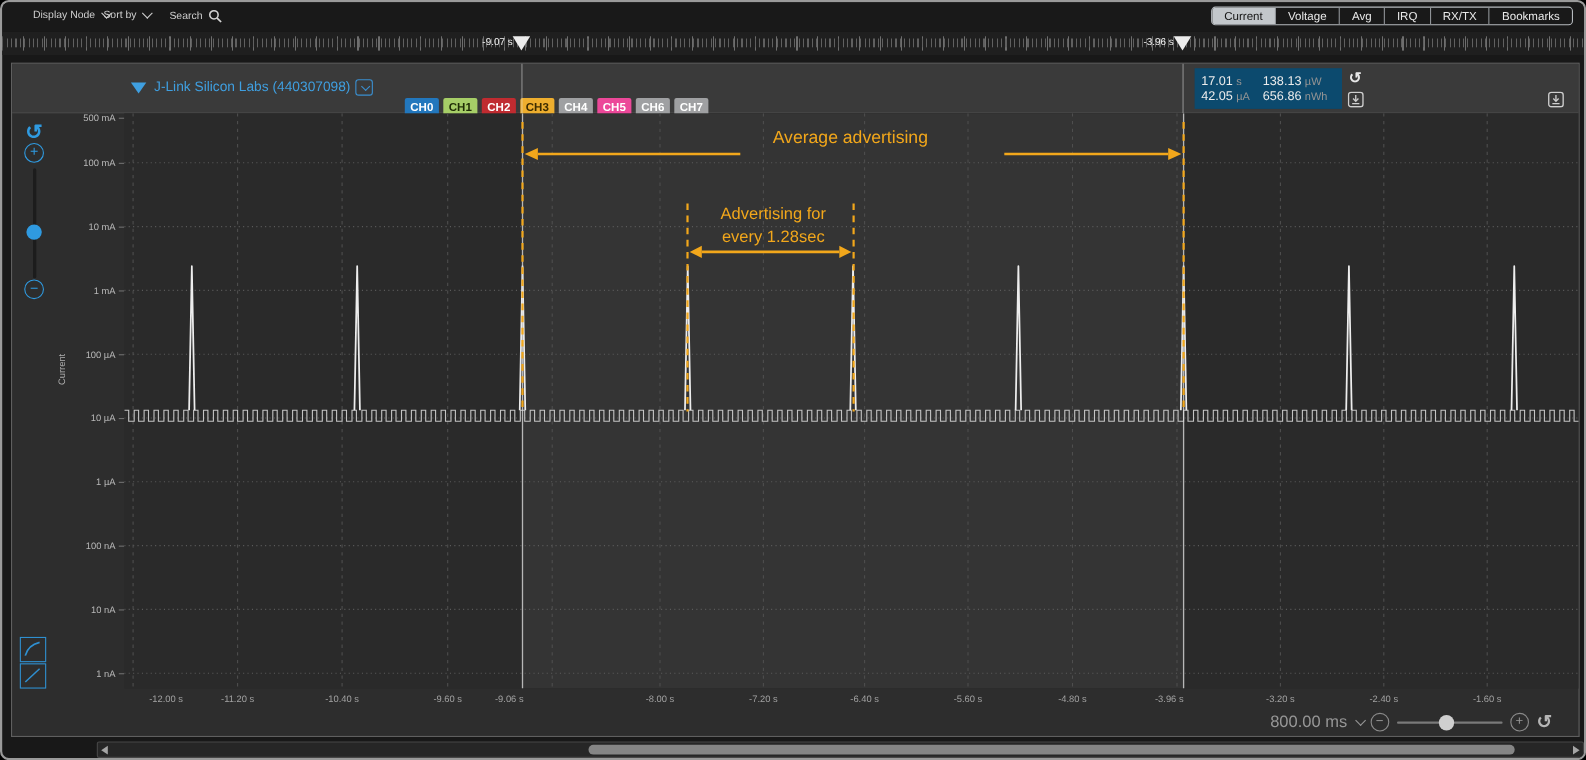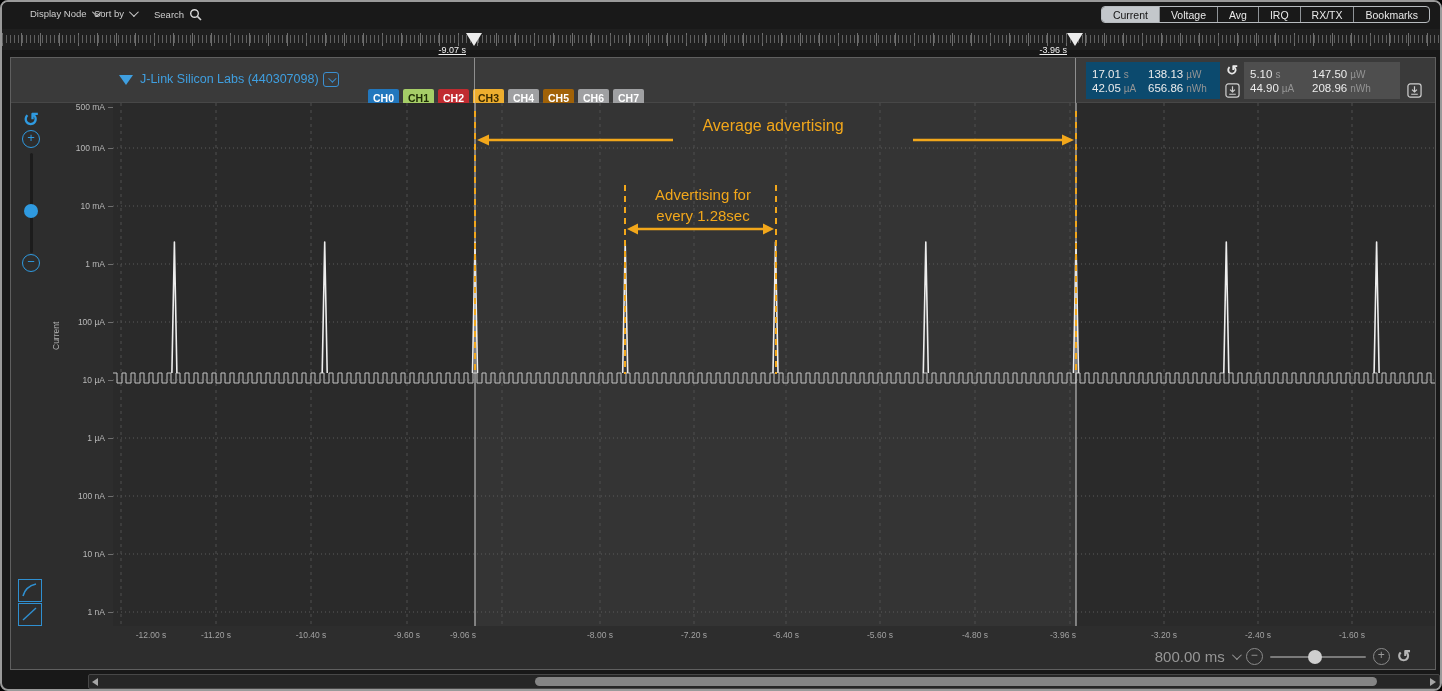--- a/index.html
+++ b/index.html
@@ -21,21 +21,21 @@
   .tab.selected{background:#c3c7cb;color:#151515;}
 
   
   .ruler{position:absolute;left:0;top:27px;width:100%;height:21px;background:#1f1f1f;
      background-image:
        repeating-linear-gradient(90deg,#606060 0 1px,transparent 1px 4px),
        repeating-linear-gradient(90deg,#6e6e6e 0 1px,transparent 1px 19px);
      background-size:100% 8px,100% 13px;background-position:0 6px,0 4px;background-repeat:no-repeat;}
   .marker-tri{position:absolute;top:4px;width:0;height:0;border-left:8px solid transparent;
               border-right:8px solid transparent;border-top:13px solid #ececec;}
-  .marker-label{position:absolute;top:16px;width:40px;text-align:right;font-size:9px;color:#f0f0f0;text-decoration:underline;}
+  .marker-label{position:absolute;top:4px;width:40px;text-align:right;font-size:9px;color:#f0f0f0;}
 
   
   .panel{position:absolute;left:8px;top:55px;width:1426px;height:613px;background:#2d2d2d;
          border:1px solid #5f5f5f;}
   .phead{position:absolute;left:0;top:0;width:100%;height:45px;background:#3a3a3a;
          border-bottom:1px solid #474747;}
   .collapse-tri{position:absolute;left:108px;top:17px;width:0;height:0;border-left:7px solid transparent;
                 border-right:7px solid transparent;border-top:10px solid #3f9fe0;}
   .ptitle{position:absolute;left:129px;top:14px;font-size:12.5px;color:#3f9fe0;}
   .dropbox{position:absolute;left:312px;top:14px;width:16px;height:15px;border:1.5px solid #3a8fd0;
@@ -143,21 +143,21 @@
       <div class="ptitle">J-Link Silicon Labs (440307098)</div>
       <div class="dropbox">
           <span class="chev"></span>
         </div>
       <div class="chips">
         <div class="chip" style="background: rgb(34, 119, 189); color: rgb(255, 255, 255);">CH0</div>
         <div class="chip" style="background: rgb(166, 206, 103); color: rgb(31, 45, 5);">CH1</div>
         <div class="chip" style="background: rgb(192, 43, 48); color: rgb(255, 255, 255);">CH2</div>
         <div class="chip" style="background: rgb(238, 174, 46); color: rgb(60, 43, 0);">CH3</div>
         <div class="chip" style="background: rgb(159, 160, 162); color: rgb(255, 255, 255);">CH4</div>
-        <div class="chip" style="background: #a16207; color: rgb(255, 255, 255);">CH5</div>
+        <div class="chip" style="background: #ec4899; color: rgb(255, 255, 255);">CH5</div>
         <div class="chip" style="background: rgb(159, 160, 162); color: rgb(255, 255, 255);">CH6</div>
         <div class="chip" style="background: rgb(159, 160, 162); color: rgb(255, 255, 255);">CH7</div>
       </div>
 
       <div class="hdr-cursor" style="left:463px;"></div>
       <div class="hdr-cursor" style="left:1064px;"></div>
 
       <div class="mblock" style="left:1075px;width:134px;background:#0c4a6e;">
         <div><span class="mv">17.01</span><span class="mu">s</span></div>
         <div><span class="mv">138.13</span><span class="mu">µW</span></div>
@@ -167,26 +167,20 @@
       <div class="micons" style="left:1211px;width:20px;">
         <span class="undo">↺</span>
         <svg width="15" height="15" viewBox="0 0 16 16">
           <rect x="1" y="1" width="14" height="14" rx="2.5" fill="none" stroke="#cfcfcf" stroke-width="1.3"></rect>
           <line x1="8" y1="3.5" x2="8" y2="9" stroke="#cfcfcf" stroke-width="1.3"></line>
           <polyline points="5.4,7 8,9.6 10.6,7" fill="none" stroke="#cfcfcf" stroke-width="1.3"></polyline>
           <line x1="4.5" y1="12" x2="11.5" y2="12" stroke="#cfcfcf" stroke-width="1.3"></line>
         </svg>
       </div>
 
-      <div class="mblock" style="left:1233px;width:156px;background:#4e4e4e;grid-template-columns:62px 84px;">
-        <div><span class="mv">5.10</span><span class="mu">s</span></div>
-        <div><span class="mv">147.50</span><span class="mu">µW</span></div>
-        <div><span class="mv">44.90</span><span class="mu">µA</span></div>
-        <div><span class="mv">208.96</span><span class="mu">nWh</span></div>
-      </div>
       <div class="micons" style="left:1393px;width:20px;justify-content:flex-end;">
         <svg width="15" height="15" viewBox="0 0 16 16">
           <rect x="1" y="1" width="14" height="14" rx="2.5" fill="none" stroke="#cfcfcf" stroke-width="1.3"></rect>
           <line x1="8" y1="3.5" x2="8" y2="9" stroke="#cfcfcf" stroke-width="1.3"></line>
           <polyline points="5.4,7 8,9.6 10.6,7" fill="none" stroke="#cfcfcf" stroke-width="1.3"></polyline>
           <line x1="4.5" y1="12" x2="11.5" y2="12" stroke="#cfcfcf" stroke-width="1.3"></line>
         </svg>
       </div>
     </div>
 

